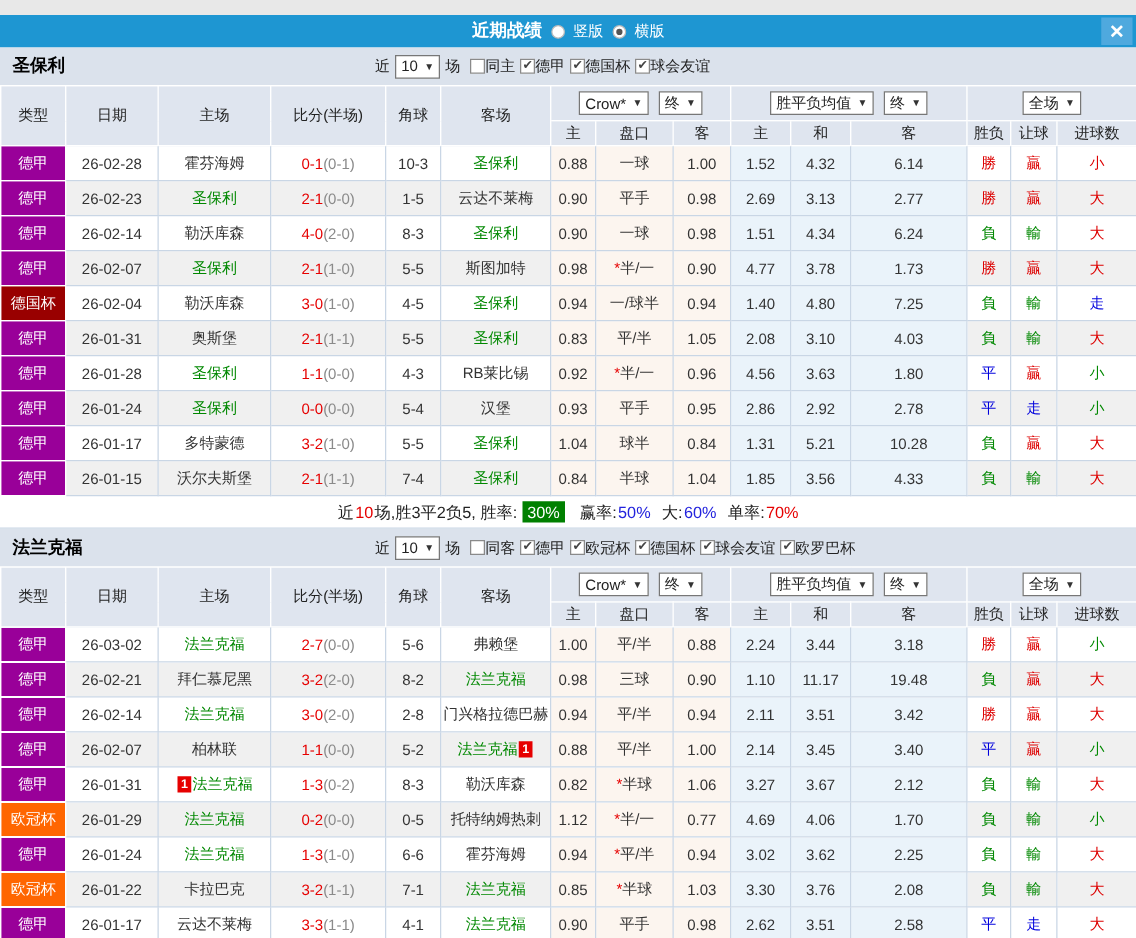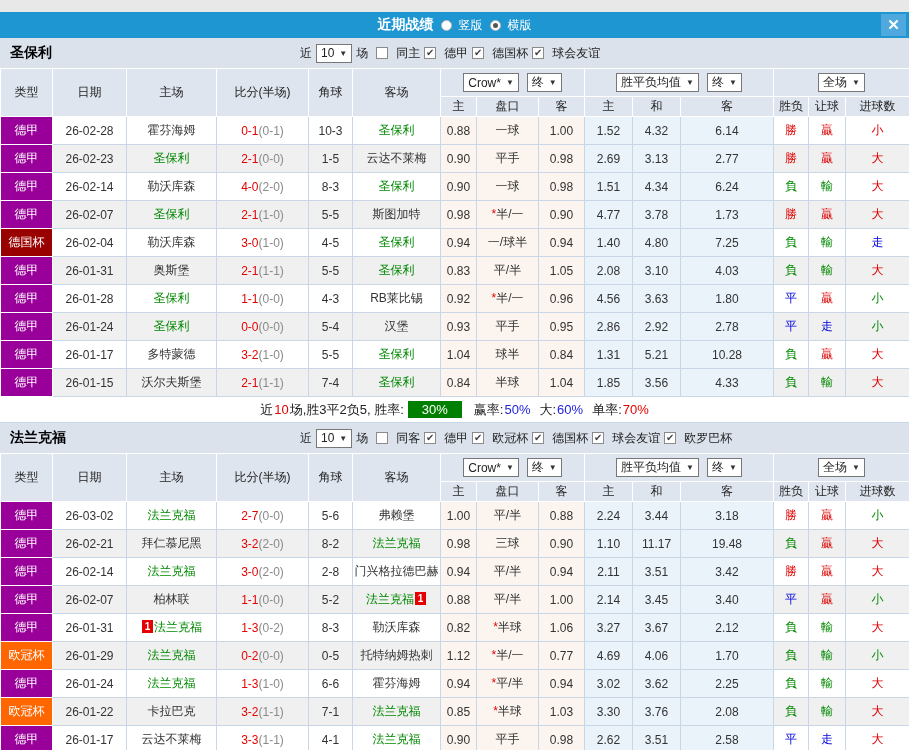--- a/index.html
+++ b/index.html
@@ -13,21 +13,21 @@
   .radio.sel::after { content:""; position:absolute; left:2px; top:2px; right:2px; bottom:2px; background:#555; border-radius:50%; }
   .radio-label { font-size:12px; }
   .closebtn { position:absolute; right:3px; top:2px; width:25px; height:22px; background:#4FA9DE; color:#fff; font-size:15px; font-weight:bold; display:flex; align-items:center; justify-content:center; cursor:pointer; }
 
   
   .filterrow { height:30px; background:#DBE2EC; position:relative; display:flex; align-items:center; }
   .teamname { position:absolute; left:10px; font-size:14px; font-weight:bold; color:#000; }
   .filters { position:absolute; left:300px; display:flex; align-items:center; gap:4px; white-space:nowrap; }
   .selbox { background:#fff; border:1px solid #777; height:19px; padding:0 4px; display:inline-flex; align-items:center; gap:5px; cursor:pointer; }
   .selbox::after { content:"▼"; font-size:8px; color:#333; }
-  .cb-wrap { display:inline-flex; align-items:center; gap:8px; margin-left:4px; cursor:pointer; }
+  .cb-wrap { display:inline-flex; align-items:center; gap:0; margin-left:4px; cursor:pointer; }
   .cb { width:12px; height:12px; background:#fff; border:1px solid #8a8a8a; display:inline-flex; align-items:center; justify-content:center; font-size:10px; color:#444; }
   .cb.checked::after { content:"✔"; line-height:1; }
 
   
   table { border-collapse:collapse; table-layout:fixed; width:909px;border-radius:17px; }
   col.c-lg{width:52px} col.c-dt{width:74px} col.c-hm{width:90px} col.c-sc{width:92px}
   col.c-cn{width:44px} col.c-aw{width:88px} col.c-ah{width:36px} col.c-hc{width:62px}
   col.c-aa{width:46px} col.c-eh{width:48px} col.c-ed{width:48px} col.c-ea{width:93px}
   col.c-r1{width:35px} col.c-r2{width:37px} col.c-r3{width:64px}
   th { background:#DFE5EF; border:1px solid #fff; font-weight:normal; font-size:12px; color:#222; text-align:center; }
@@ -44,21 +44,21 @@
   .t-orange  { background:#FF6600 !important; }
   .green { color:#008800; }
   .ft { color:#E60000; }
   .ht { color:#8a8a8a;text-align:center; }
   .c-red { color:#DD0000; } .c-green { color:#008800; } .c-blue { color:#0000DD; }
   .star { color:#E60000; }
   .badge { display:none; background:#E60000; color:#fff; font-size:10px; font-weight:bold; width:11px; height:13px; line-height:13px; vertical-align:1px; margin:0 1px; text-align:center; }
 
   
   .summary { height:26px; display:flex; align-items:center; justify-content:center; gap:1px; font-size:13px; color:#222; border-bottom:1px solid #C9D6E5; }
-  .pct-green { background:#008000; color:#fff; padding:1px 14px; margin:0 3px; }
+  .pct-green { background:#008000; color:#fff; padding:1px 4px; margin:0 3px; }
   .num-red { color:#E60000; } .num-blue { color:#2222DD; }
   .sp { margin-left:8px; }
 </style>
 </head>
 <body>
 
 <div class="wrap">
 
   <div class="titlebar">
     <span class="title">近期战绩</span>

